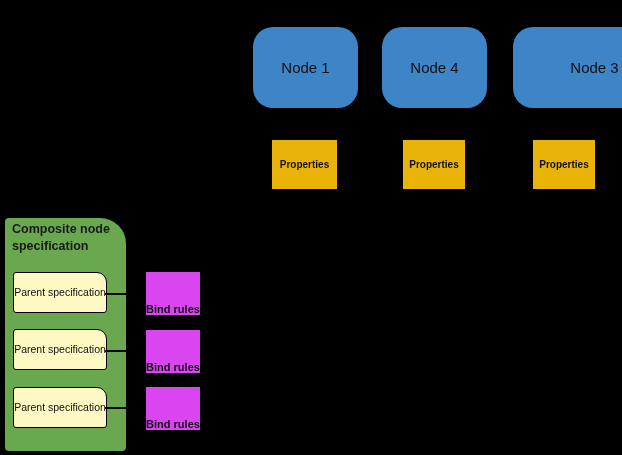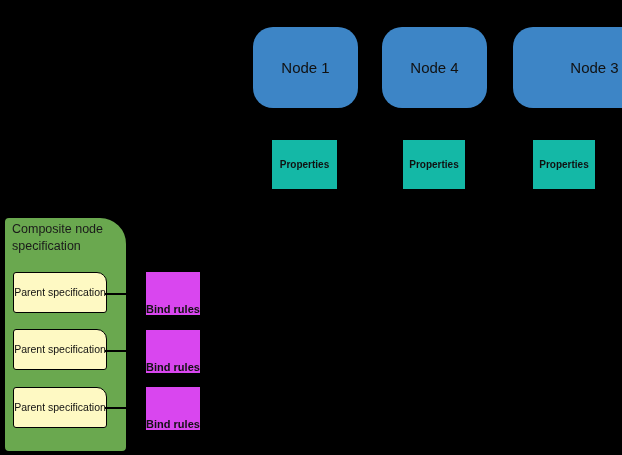--- a/index.html
+++ b/index.html
@@ -32,21 +32,21 @@
   }
   .node-1 { left: 253px; width: 105px; }
   .node-2 { left: 382px; width: 105px; }
   .node-3 { left: 513px; width: 107px; padding-left: 28px; }
 
   
   .props-box {
     position: absolute;
     top: 140px;
     height: 49px;
-    background: #14b8a6;
+    background: #eab308;
     display: flex;
     align-items: center;
     justify-content: center;
     font-size: 10px;
     font-weight: bold;
     color: #111111;
   }
   .props-1 { left: 272px; width: 65px; }
   .props-2 { left: 403px; width: 62px; }
   .props-3 { left: 533px; width: 62px; }
@@ -64,20 +64,21 @@
     border-radius: 6px 28px 6px 6px;
   }
   .composite-title {
     position: absolute;
     left: 7px;
     top: 3px;
     width: 106px;
     font-size: 12.5px;
     line-height: 1.35;
     color: #1a1a1a;
+    font-weight: bold;
   }
 
   
   .parent-box {
     position: absolute;
     left: 13px;
     width: 94px;
     height: 41px;
     background: #fef9c3;
     border: 1.5px solid #000000;

